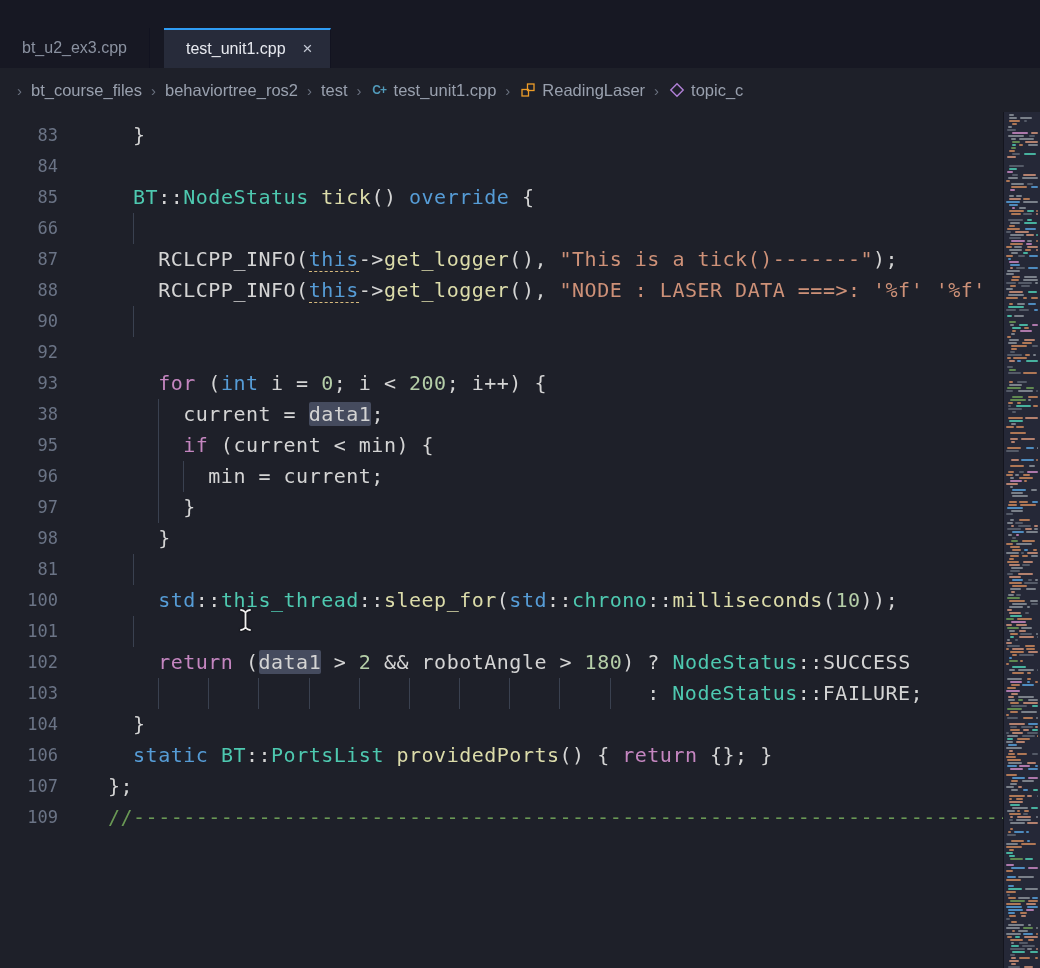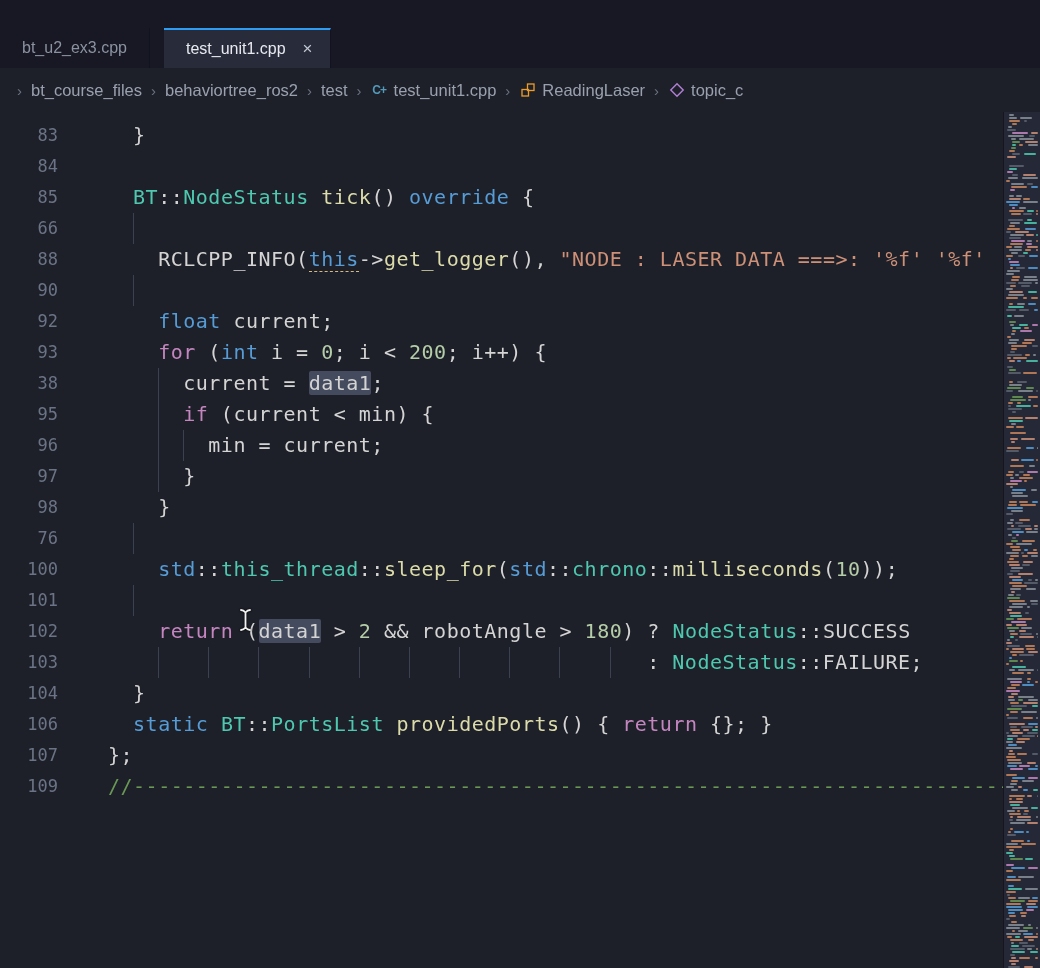--- a/index.html
+++ b/index.html
@@ -111,30 +111,31 @@
     </span>
   </div>
 
 <div class="editor-wrap">
   <div class="code-area">
 
   <div class="code-line"><span class="ln">83</span><span class="lc" style="padding-left: 25.08px;"><span class="tk-p">}</span></span></div>
       <div class="code-line"><span class="ln">84</span><span class="lc" style="padding-left: 0px;"></span></div>
       <div class="code-line"><span class="ln">85</span><span class="lc" style="padding-left: 25.08px;"><span class="tk-c">BT</span><span class="tk-p">::</span><span class="tk-c">NodeStatus</span><span class="tk-p"> </span><span class="tk-f">tick</span><span class="tk-p">() </span><span class="tk-t">override</span><span class="tk-p"> {</span></span></div>
       <div class="code-line"><span class="ln">66</span><span class="lc" style="padding-left: 0px;"><span class="guide" style="left: 25.08px;"></span></span></div>
+      <div class="code-line"><span class="ln">87</span><span class="lc" style="padding-left: 50.16px;"><span class="tk-p">RCLCPP_INFO(</span><span class="tk-tu">this</span><span class="tk-p">-&gt;</span><span class="tk-f">get_logger</span><span class="tk-p">(), </span><span class="tk-s">"This is a tick()-------"</span><span class="tk-p">);</span></span></div>
       <div class="code-line"><span class="ln">88</span><span class="lc" style="padding-left: 50.16px;"><span class="tk-p">RCLCPP_INFO(</span><span class="tk-tu">this</span><span class="tk-p">-&gt;</span><span class="tk-f">get_logger</span><span class="tk-p">(), </span><span class="tk-s">"NODE : LASER DATA ===&gt;: '%f' '%f'</span></span></div>
       <div class="code-line"><span class="ln">90</span><span class="lc" style="padding-left: 0px;"><span class="guide" style="left: 25.08px;"></span></span></div>
-      <div class="code-line"><span class="ln">92</span><span class="lc" style="padding-left: 50.16px;"><span class="tk-t">float</span><span class="tk-p"> current;</span></span></div>
+      <div class="code-line"><span class="ln">92</span></div>
       <div class="code-line"><span class="ln">93</span><span class="lc" style="padding-left: 50.16px;"><span class="tk-k">for</span><span class="tk-p"> (</span><span class="tk-t">int</span><span class="tk-p"> i = </span><span class="tk-n">0</span><span class="tk-p">; i &lt; </span><span class="tk-n">200</span><span class="tk-p">; i++) {</span></span></div>
       <div class="code-line"><span class="ln">38</span><span class="lc" style="padding-left: 75.24px;"><span class="guide" style="left: 50.16px;"></span><span class="tk-p">current = </span><span class="tk-ph">data1</span><span class="tk-p">;</span></span></div>
       <div class="code-line"><span class="ln">95</span><span class="lc" style="padding-left: 75.24px;"><span class="guide" style="left: 50.16px;"></span><span class="tk-k">if</span><span class="tk-p"> (current &lt; min) {</span></span></div>
       <div class="code-line"><span class="ln">96</span><span class="lc" style="padding-left: 100.32px;"><span class="guide" style="left: 50.16px;"></span><span class="guide" style="left: 75.24px;"></span><span class="tk-p">min = current;</span></span></div>
       <div class="code-line"><span class="ln">97</span><span class="lc" style="padding-left: 75.24px;"><span class="guide" style="left: 50.16px;"></span><span class="tk-p">}</span></span></div>
       <div class="code-line"><span class="ln">98</span><span class="lc" style="padding-left: 50.16px;"><span class="tk-p">}</span></span></div>
-      <div class="code-line"><span class="ln">76</span><span class="lc" style="padding-left: 0px;"><span class="guide" style="left: 25.08px;"></span></span></div>
+      <div class="code-line"><span class="ln">81</span><span class="lc" style="padding-left: 0px;"><span class="guide" style="left: 25.08px;"></span></span></div>
       <div class="code-line"><span class="ln">100</span><span class="lc" style="padding-left: 50.16px;"><span class="tk-t">std</span><span class="tk-p">::</span><span class="tk-c">this_thread</span><span class="tk-p">::</span><span class="tk-f">sleep_for</span><span class="tk-p">(</span><span class="tk-t">std</span><span class="tk-p">::</span><span class="tk-c">chrono</span><span class="tk-p">::</span><span class="tk-f">milliseconds</span><span class="tk-p">(</span><span class="tk-n">10</span><span class="tk-p">));</span></span></div>
       <div class="code-line"><span class="ln">101</span><span class="lc" style="padding-left: 0px;"><span class="guide" style="left: 25.08px;"></span></span></div>
       <div class="code-line"><span class="ln">102</span><span class="lc" style="padding-left: 50.16px;"><span class="tk-k">return</span><span class="tk-p"> (</span><span class="tk-ph">data1</span><span class="tk-p"> &gt; </span><span class="tk-n">2</span><span class="tk-p"> &amp;&amp; robotAngle &gt; </span><span class="tk-n">180</span><span class="tk-p">) ? </span><span class="tk-c">NodeStatus</span><span class="tk-p">::SUCCESS</span></span></div>
       <div class="code-line"><span class="ln">103</span><span class="lc" style="padding-left: 539.22px;"><span class="guide" style="left: 50.16px;"></span><span class="guide" style="left: 100.32px;"></span><span class="guide" style="left: 150.48px;"></span><span class="guide" style="left: 200.64px;"></span><span class="guide" style="left: 250.8px;"></span><span class="guide" style="left: 300.96px;"></span><span class="guide" style="left: 351.12px;"></span><span class="guide" style="left: 401.28px;"></span><span class="guide" style="left: 451.44px;"></span><span class="guide" style="left: 501.6px;"></span><span class="tk-p">: </span><span class="tk-c">NodeStatus</span><span class="tk-p">::FAILURE;</span></span></div>
       <div class="code-line"><span class="ln">104</span><span class="lc" style="padding-left: 25.08px;"><span class="tk-p">}</span></span></div>
       <div class="code-line"><span class="ln">106</span><span class="lc" style="padding-left: 25.08px;"><span class="tk-t">static</span><span class="tk-p"> </span><span class="tk-c">BT</span><span class="tk-p">::</span><span class="tk-c">PortsList</span><span class="tk-p"> </span><span class="tk-f">providedPorts</span><span class="tk-p">() { </span><span class="tk-k">return</span><span class="tk-p"> {}; }</span></span></div>
       <div class="code-line"><span class="ln">107</span><span class="lc" style="padding-left: 0px;"><span class="tk-p">};</span></span></div>
       <div class="code-line"><span class="ln">109</span><span class="lc" style="padding-left: 0px;"><span class="tk-cm">//------------------------------------------------------------------------</span></span></div>
       <div class="ibeam">
       <svg width="15" height="24" viewBox="0 0 15 24">

